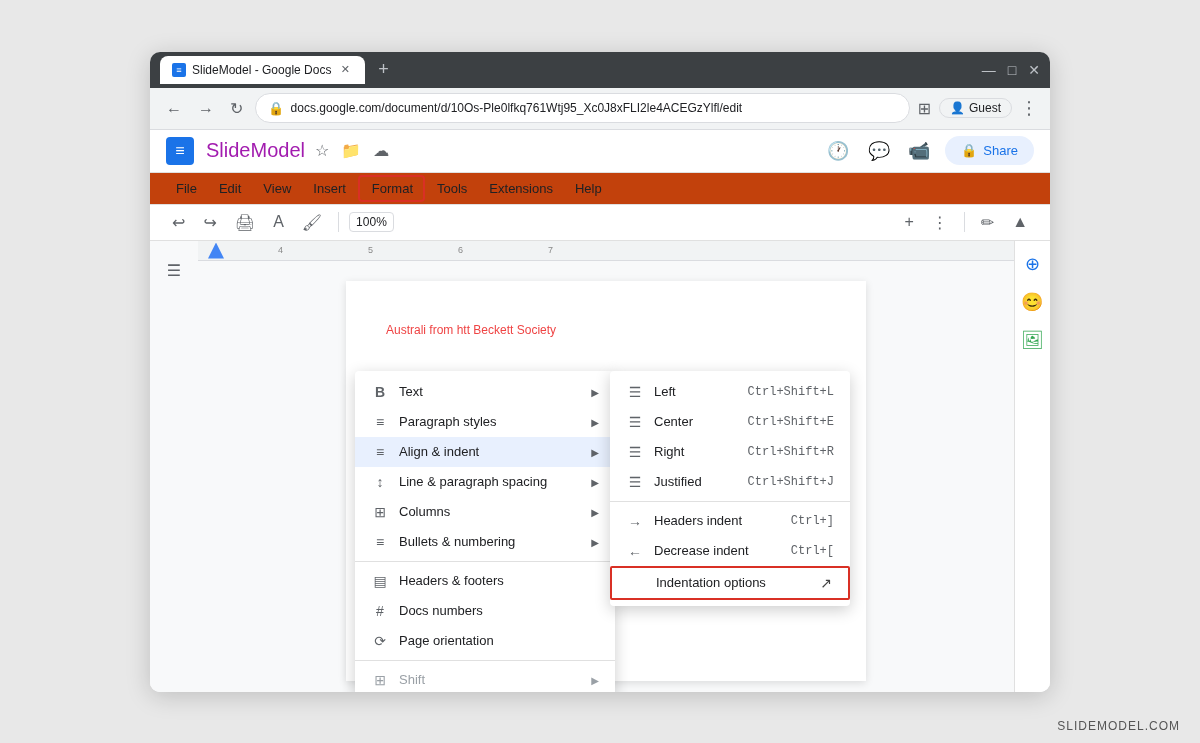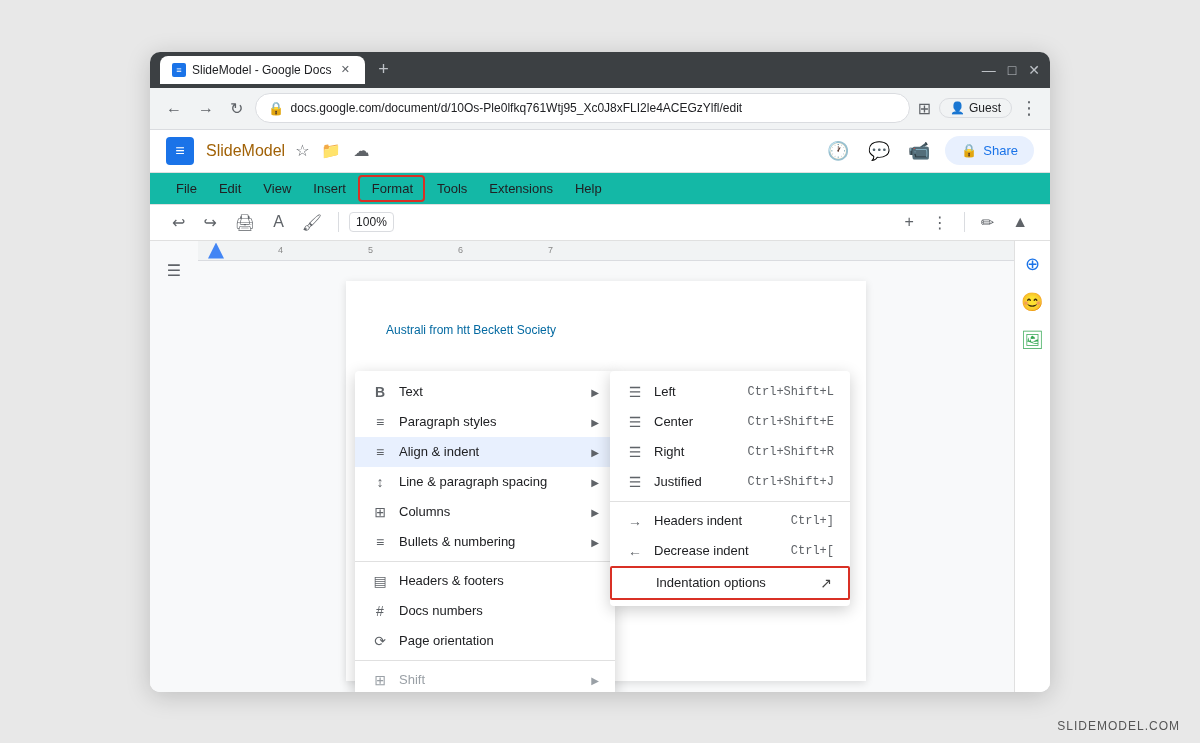--- a/index.html
+++ b/index.html
@@ -127,21 +127,21 @@
       width: 28px; height: 28px;
       background: #1a73e8;
       border-radius: 4px;
       display: flex; align-items: center; justify-content: center;
       color: white; font-size: 16px; font-weight: bold;
     }
     .docs-title-area {
       flex: 1;
     }
     .docs-filename {
-      font-size: 16px; color: #a16207; font-weight: 400;
+      font-size: 20px; color: #a21caf; font-weight: 400;
     }
     .docs-icon-btn {
       color: #5f6368; font-size: 16px; cursor: pointer; padding: 2px;
     }
     .docs-actions {
       display: flex; align-items: center; gap: 10px;
     }
     .action-icon {
       color: #5f6368; font-size: 18px; cursor: pointer; padding: 4px;
     }
@@ -152,21 +152,21 @@
       border-radius: 20px;
       padding: 7px 16px;
       font-size: 13px;
       cursor: pointer;
       display: flex; align-items: center; gap: 6px;
       font-weight: 500;
     }
 
     
     .menu-bar {
-      background: #14b8a6;
+      background: #c2410c;
       display: flex;
       align-items: center;
       padding: 2px 16px;
       gap: 2px;
       border-bottom: 1px solid #e0e0e0;
     }
     .menu-item {
       padding: 4px 10px;
       font-size: 13px;
       color: #202124;
@@ -225,21 +225,21 @@
       margin: 10px auto;
       width: 520px;
       min-height: 400px;
       box-shadow: 0 2px 8px rgba(0,0,0,0.12);
       padding: 40px;
       font-size: 13px;
       color: #333;
     }
     .doc-text {
       font-size: 12px;
-      color: #0369a1;
+      color: #ef4444;
       line-height: 1.6;
     }
 
     
     .right-sidebar {
       width: 36px;
       background: #fff;
       border-left: 1px solid #e0e0e0;
       display: flex;
       flex-direction: column;

